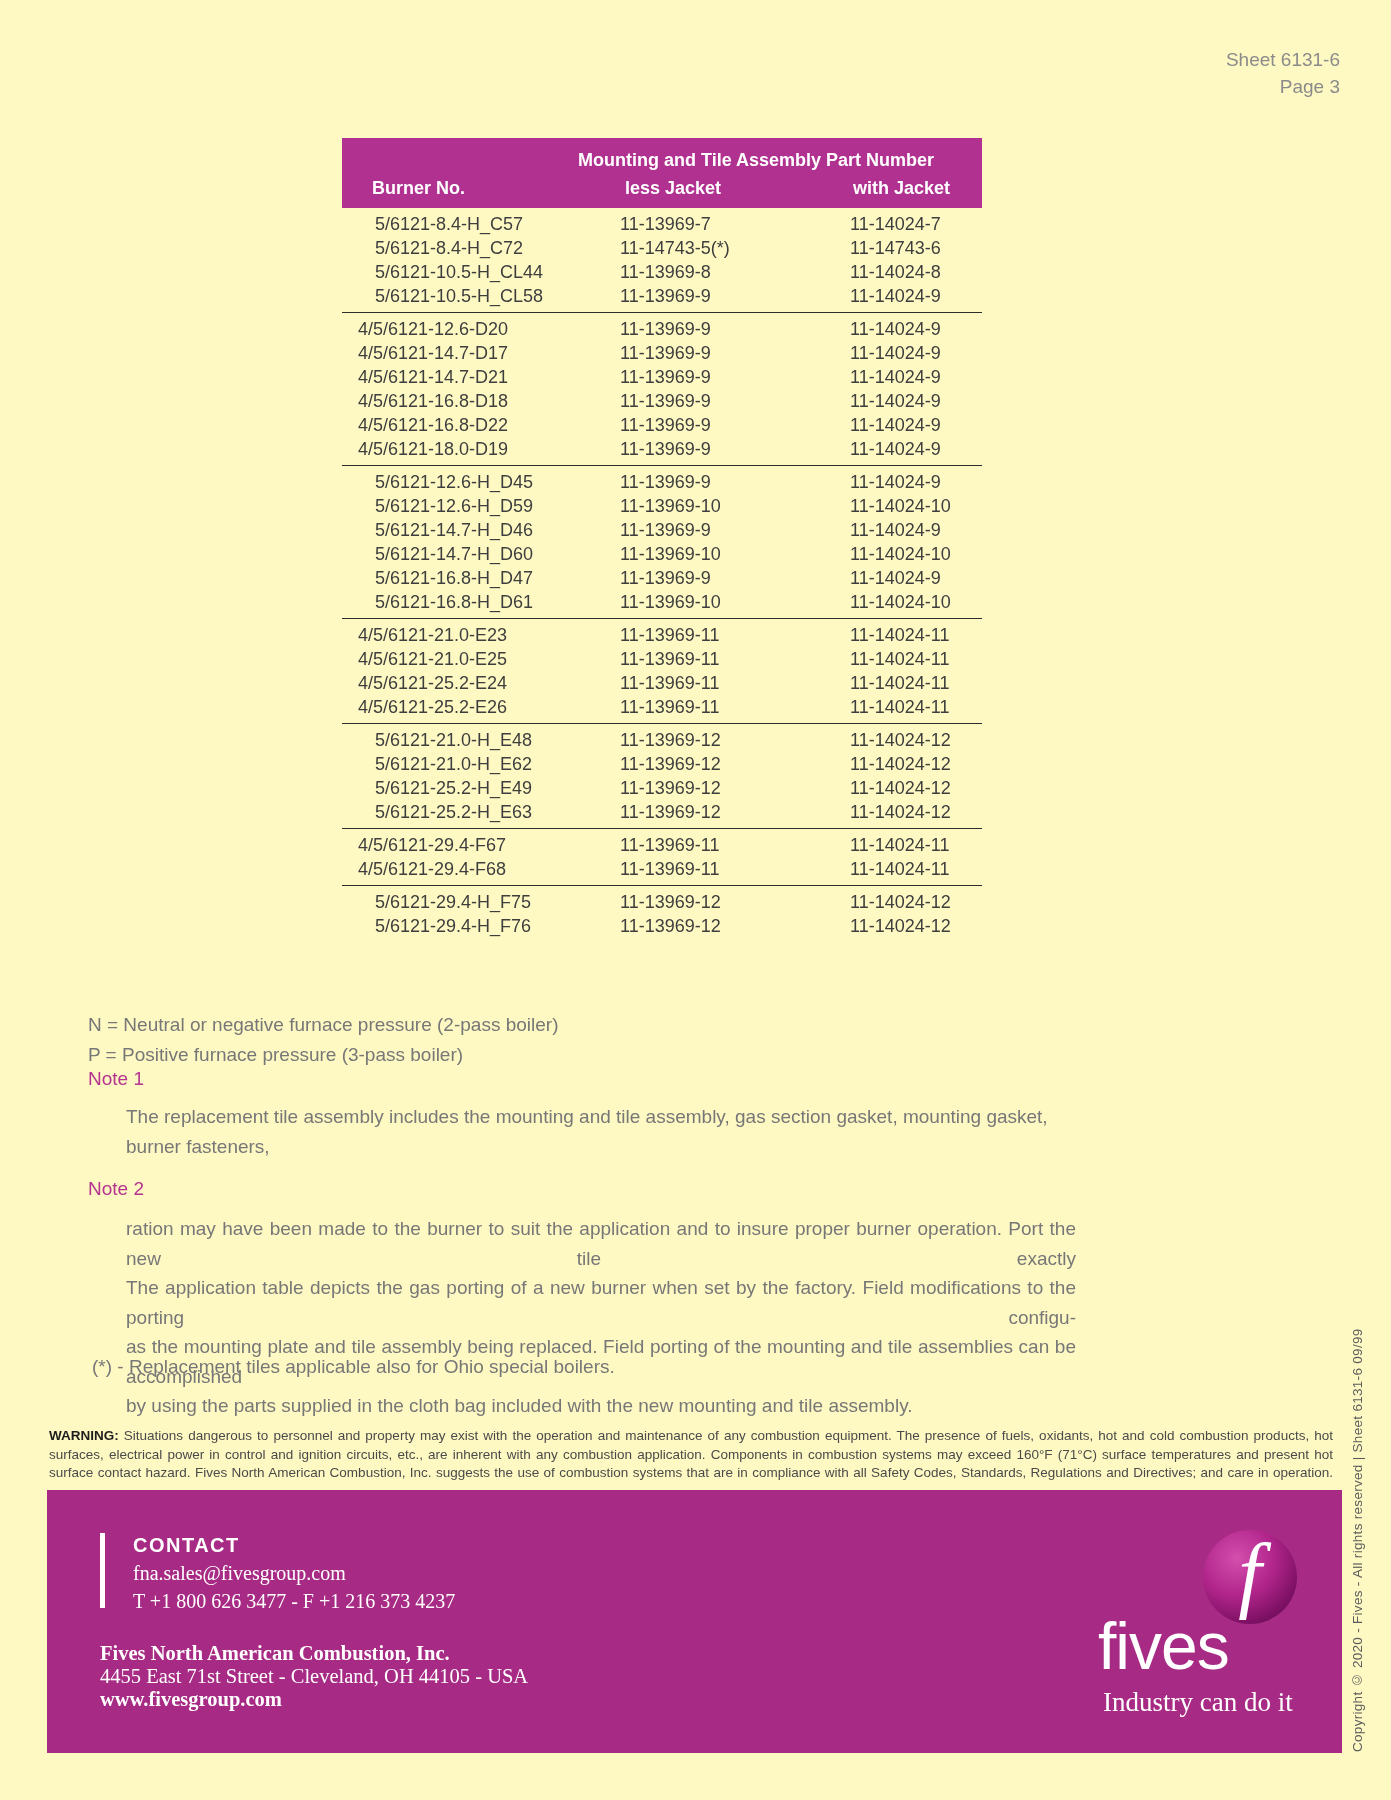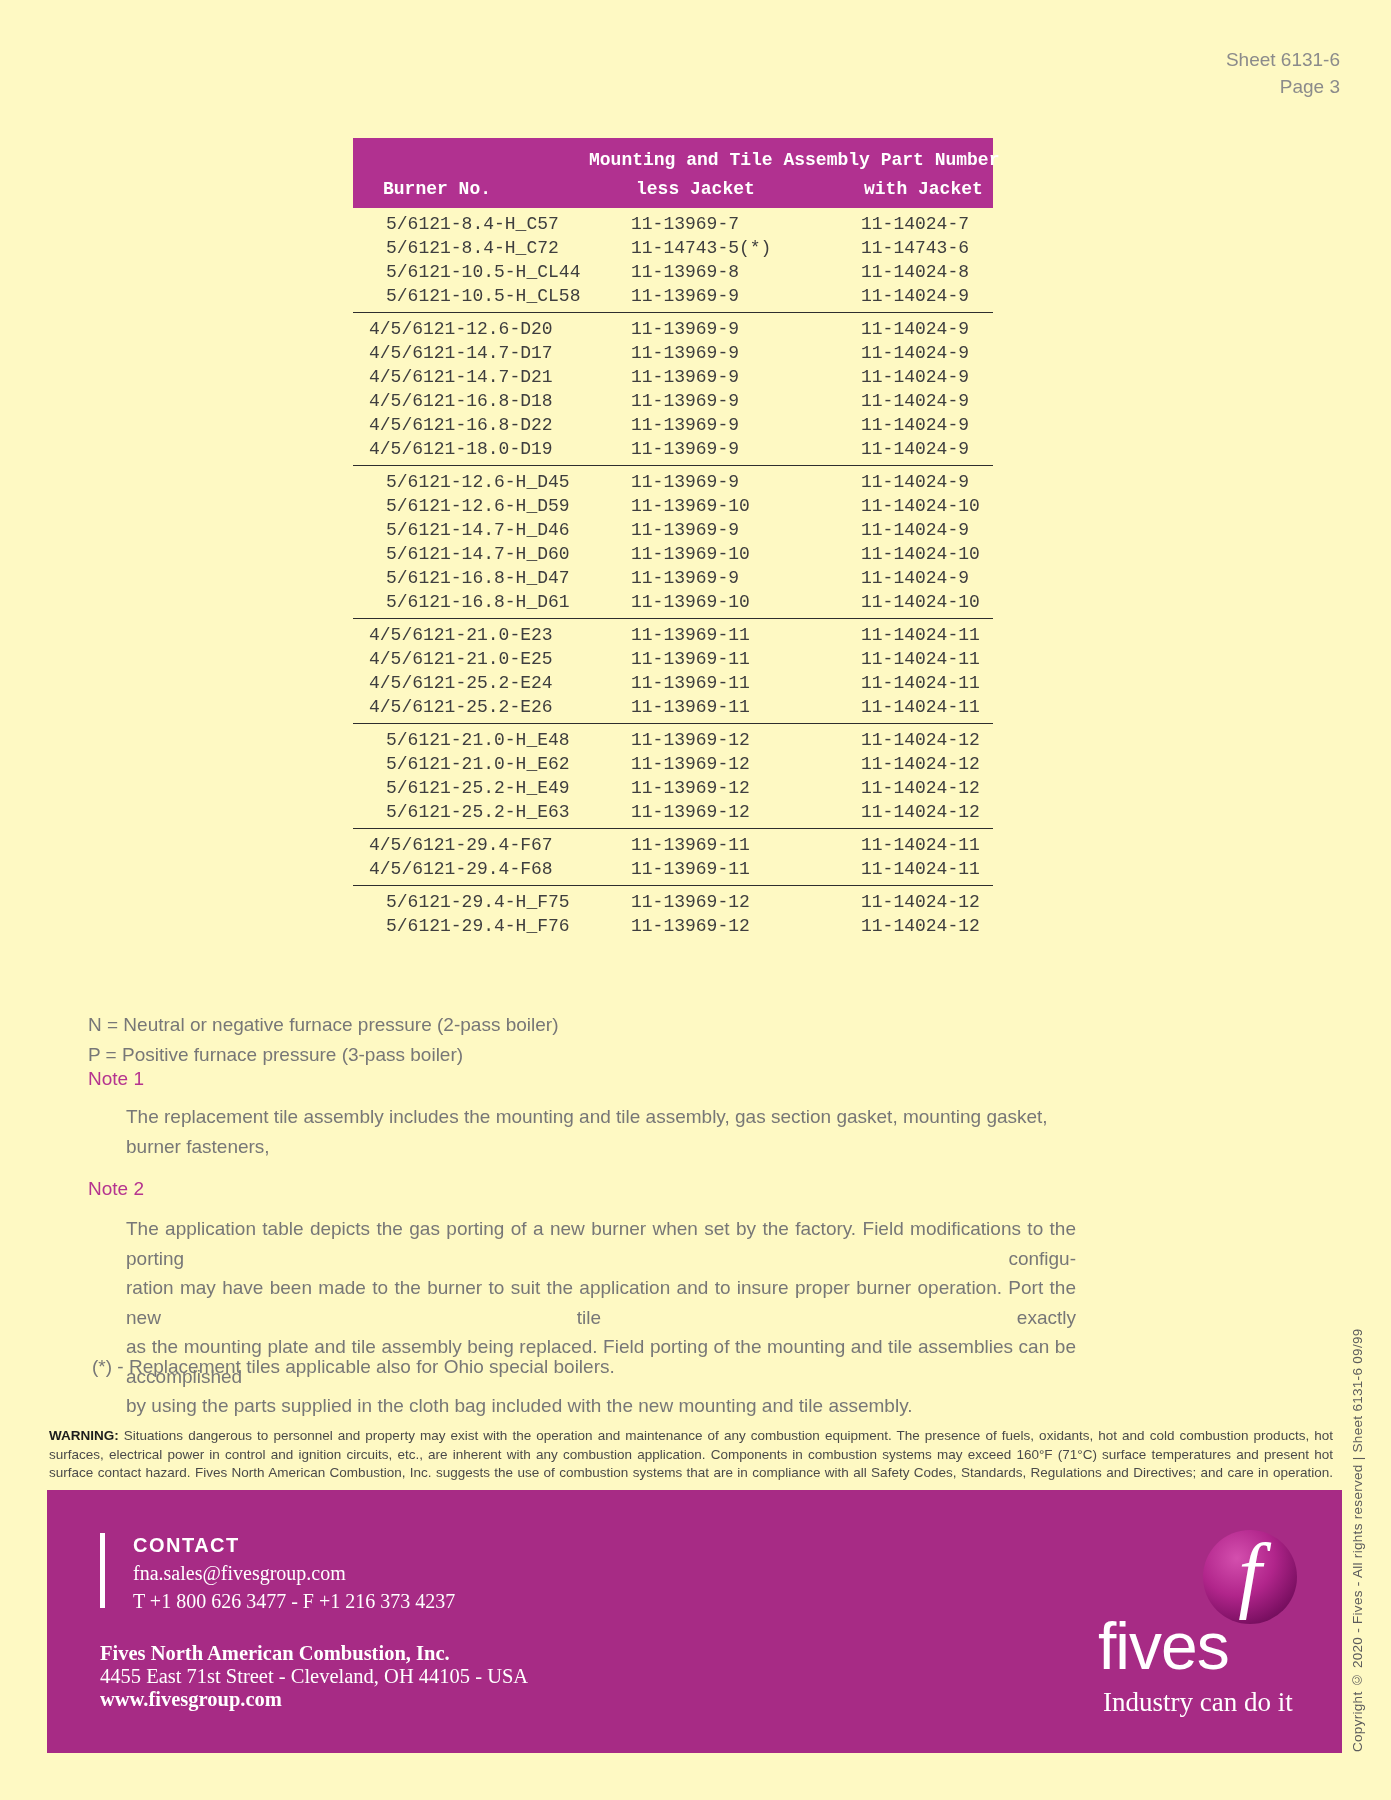--- a/index.html
+++ b/index.html
@@ -7,21 +7,21 @@
     position:relative; width:1391px; height:1800px; background:#fef9c3;
     font-family:"Liberation Sans", sans-serif; overflow:hidden;
     margin:0 auto;
   }
   
   .sheet-ref{
     position:absolute; top:46px; right:51px; text-align:right;
     color:#8b8b8b; font-size:19px; line-height:27px;
   }
   
-  .tbl{position:absolute; left:353px; top:138px; width:640px;font-family:Liberation Mono, monospace;}
+  .tbl{position:absolute; left:342px; top:138px; width:640px;}
   .tbl-header{
     position:relative; height:70px; background:#b13190; color:#fff; font-weight:bold; font-size:18px;
   }
   .hdr-span{position:absolute; left:236px; top:12px; white-space:nowrap;}
   .hdr-burner{position:absolute; left:30px; bottom:9px;}
   .hdr-less{position:absolute; left:283px; bottom:9px;}
   .hdr-with{position:absolute; left:511px; bottom:9px;}
   .group{padding:4px 0;}
   .group + .group{border-top:1.6px solid #2e2e2e;}
   .row{display:grid; grid-template-columns:260px 220px 160px; line-height:24px; font-size:18px; color:#3e3e3e;}
@@ -253,22 +253,22 @@
     <div>P = Positive furnace pressure (3-pass boiler)</div>
   </div>
 
   <div class="note-head n1">Note 1</div>
   <div class="note-body n1">
       <div>The replacement tile assembly includes the mounting and tile assembly, gas section gasket, mounting gasket, burner fasteners,</div>
     </div>
 
   <div class="note-head n2">Note 2</div>
   <div class="note-body n2">
+      <div class="justify">ration may have been made to the burner to suit the application and to insure proper burner operation. Port the new tile exactly</div>
       <div class="justify">The application table depicts the gas porting of a new burner when set by the factory. Field modifications to the porting configu-</div>
-      <div class="justify">ration may have been made to the burner to suit the application and to insure proper burner operation. Port the new tile exactly</div>
       <div class="justify">as the mounting plate and tile assembly being replaced. Field porting of the mounting and tile assemblies can be accomplished</div>
       <div>by using the parts supplied in the cloth bag included with the new mounting and tile assembly.</div>
     </div>
 
   <div class="ast-note">(*) - Replacement tiles applicable also for Ohio special boilers.</div>
 
   <div class="warning">
     <div class="justify"><b>WARNING:</b> <span>Situations dangerous to personnel and property may exist with the operation and maintenance of any combustion equipment. The presence of fuels, oxidants, hot and cold combustion products, hot</span></div>
     <div class="justify">surfaces, electrical power in control and ignition circuits, etc., are inherent with any combustion application. Components in combustion systems may exceed 160°F (71°C) surface temperatures and present hot</div>
     <div class="justify">surface contact hazard. Fives North American Combustion, Inc. suggests the use of combustion systems that are in compliance with all Safety Codes, Standards, Regulations and Directives; and care in operation.</div>

